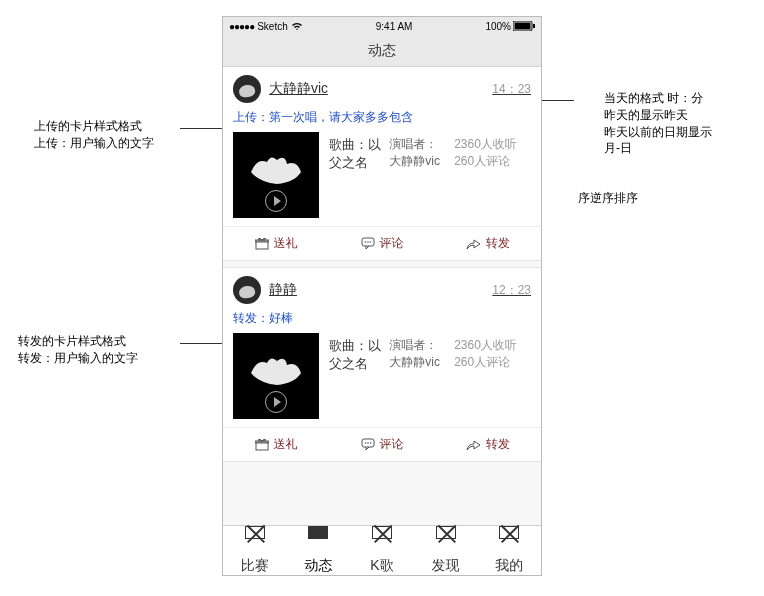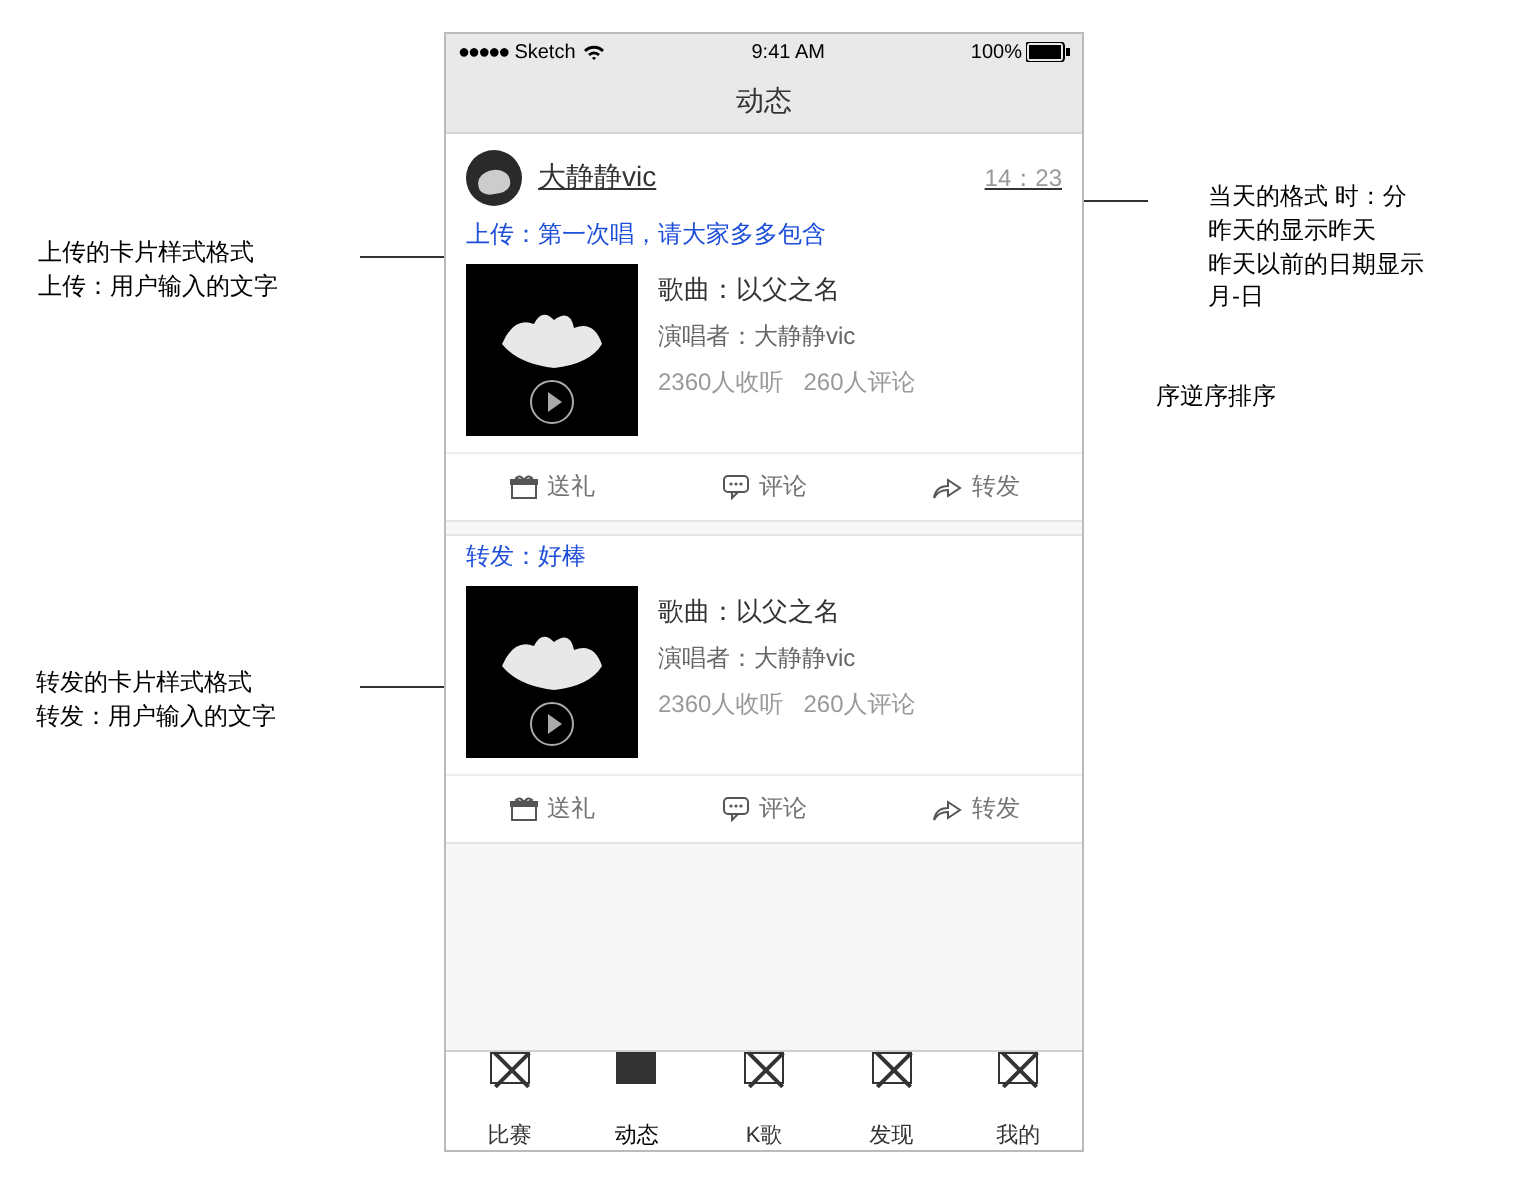--- a/index.html
+++ b/index.html
@@ -114,53 +114,53 @@
     display: flex; align-items: center; justify-content: center;
   }
   .play::after {
     content:"";
     width:0;height:0;
     border-left: 7px solid #aaa;
     border-top: 5px solid transparent;
     border-bottom: 5px solid transparent;
     margin-left: 2px;
   }
-  .song-meta { display: flex; flex-direction: column; gap: 6px; font-size: 12px; padding-top: 4px; }
+  .song-meta { display: flex; flex-direction: row; gap: 6px; font-size: 12px; padding-top: 4px; }
   .song-title { font-size: 13px; color: #333; }
   .song-sub { color: #666; }
   .song-stats { color: #999; }
   .card-actions {
     display: flex;
     border-top: 1px solid #eee;
     height: 34px;
   }
   .action {
     flex: 1;
     display: flex;
     align-items: center;
     justify-content: center;
     gap: 5px;
     font-size: 12px;
-    color: #737373;
+    color: #7f1d1d;
   }
   .action svg { display:block; }
   .tab-bar {
     height: 50px;
     border-top: 1px solid #d0d0d0;
     display: flex;
     background: #fff;
   }
   .tab {
     flex: 1;
     display: flex;
     flex-direction: column;
     align-items: center;
     justify-content: center;
     gap: 18px;
-    font-size: 11px;
+    font-size: 14px;
     color: #333;
   }
   .tab-icon {
     width: 20px; height: 20px;
     border: 1.5px solid #333;
     position: relative;
   }
   .tab-icon.cross::before, .tab-icon.cross::after {
     content:"";
     position:absolute;
@@ -189,21 +189,21 @@
   .dot {
     position: absolute;
     width: 6px; height: 6px;
     background: #333;
     border-radius: 50%;
   }
 </style>
 </head>
 <body>
 
-<div class="annotation" style="left:19px; top:118px; width:170px; text-align:left;">
+<div class="annotation" style="left:34px; top:118px; width:170px; text-align:left;">
   <p class="line">上传的卡片样式格式</p>
   <p class="line">上传：用户输入的文字</p>
 </div>
 <div class="leader" style="left:180px; top:128px; width:50px;"></div>
 <div class="dot" style="left:228px; top:125px;"></div>
 
 <div class="annotation" style="left:18px; top:333px; width:170px;">
   <p class="line">转发的卡片样式格式</p>
   <p class="line">转发：用户输入的文字</p>
 </div>
@@ -297,20 +297,25 @@
         <div class="action">
           <svg width="15" height="12" viewBox="0 0 15 12">
               <path d="M1 11 Q2 5 8 5 L8 2 L14 6 L8 10 L8 7 Q3 7 1 11 Z" fill="none" stroke="#555"></path>
             </svg>
           <span>转发</span>
         </div>
       </div>
     </div>
 
     <div class="card">
+      <div class="card-header">
+        <div class="avatar"></div>
+        <div class="username">静静</div>
+        <div class="time">12：23</div>
+      </div>
       <div class="label-line">转发：好棒</div>
       <div class="song-row">
         <div class="cover">
           <svg class="cover-hands" viewBox="0 0 58 36">
             <path d="M4 20 Q10 6 20 10 Q24 2 30 8 Q38 2 40 12 Q50 8 54 20 Q48 30 30 32 Q12 30 4 20 Z" fill="#e8e8e8"></path>
           </svg>
           <div class="play"></div>
         </div>
         <div class="song-meta">
           <div class="song-title">歌曲：以父之名</div>

